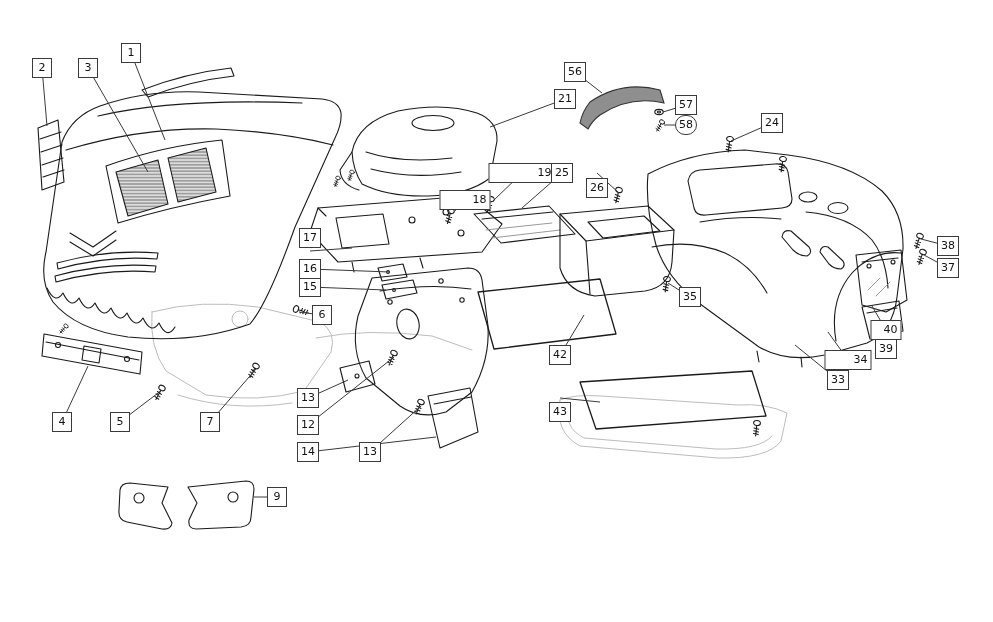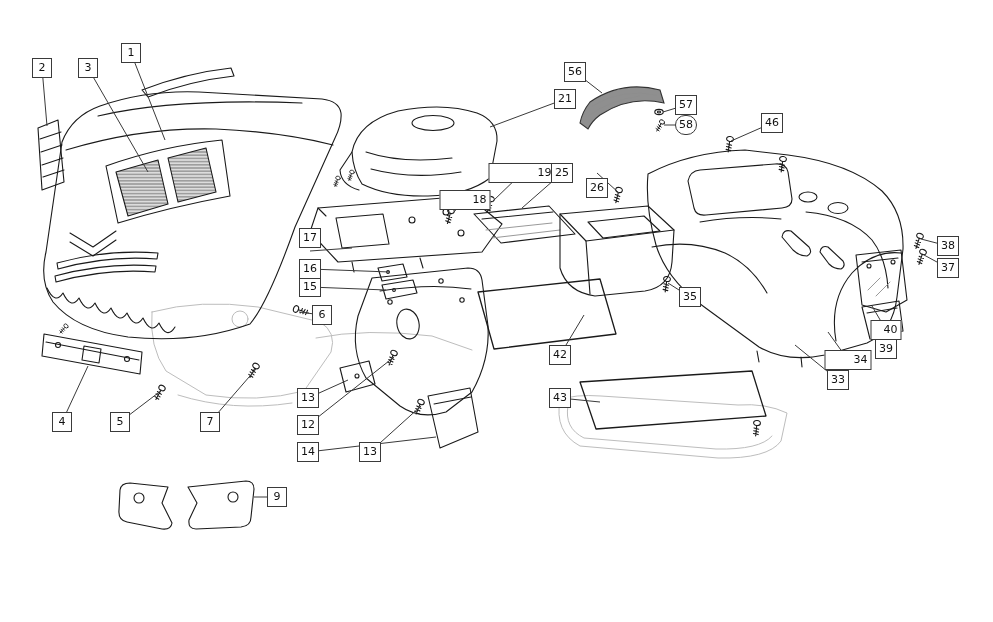--- a/index.html
+++ b/index.html
@@ -230,24 +230,24 @@
       <div class="callout" style="left: 310px; top: 269px;">16</div>
       <div class="callout" style="left: 310px; top: 238px;">17</div>
       <div class="callout" style="left: 465px; top: 200px; padding-left: 32px;">18</div>
       <div class="callout" style="left: 522px; top: 173px; padding-left: 48px;">19</div>
       <div class="callout" style="left: 565px; top: 99px;">21</div>
       <div class="callout" style="left: 562px; top: 173px;">25</div>
       <div class="callout" style="left: 597px; top: 188px;">26</div>
       <div class="callout" style="left: 838px; top: 380px;">33</div>
       <div class="callout" style="left: 848px; top: 360px; padding-left: 28px;">34</div>
       <div class="callout" style="left: 690px; top: 297px;">35</div>
-      <div class="callout" style="left: 772px; top: 123px;">46</div>
+      <div class="callout" style="left: 772px; top: 123px;">24</div>
       <div class="callout" style="left: 948px; top: 268px;">37</div>
       <div class="callout" style="left: 948px; top: 246px;">38</div>
       <div class="callout" style="left: 886px; top: 349px;">39</div>
       <div class="callout" style="left: 886px; top: 330px; padding-left: 12px;">40</div>
       <div class="callout" style="left: 560px; top: 355px;">42</div>
-      <div class="callout" style="left: 560px; top: 398px; text-align: right;">43</div>
+      <div class="callout" style="left: 560px; top: 412px; text-align: right;">43</div>
       <div class="callout" style="left: 575px; top: 72px;">56</div>
       <div class="callout" style="left: 686px; top: 105px;">57</div>
       <div class="callout" style="left: 686px; top: 125px; border-radius: 10px;">58</div>
     </div>
 </div>
 
 </body></html>

